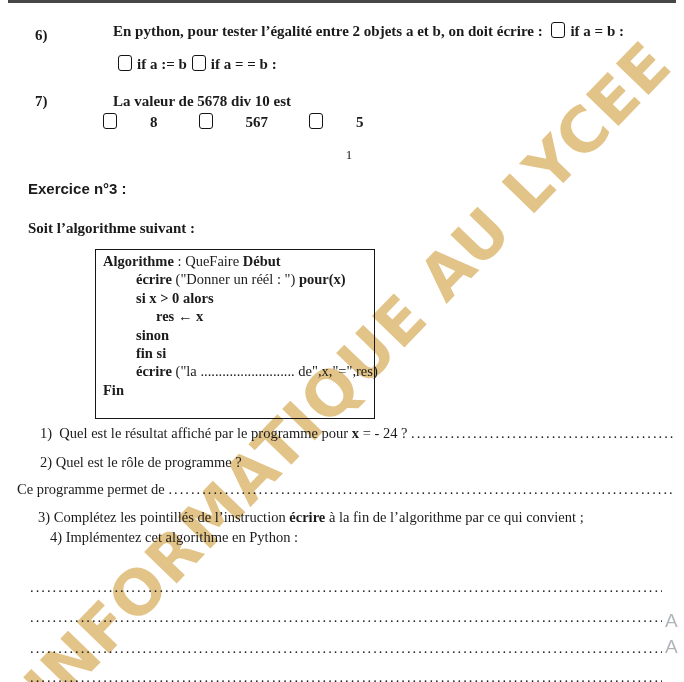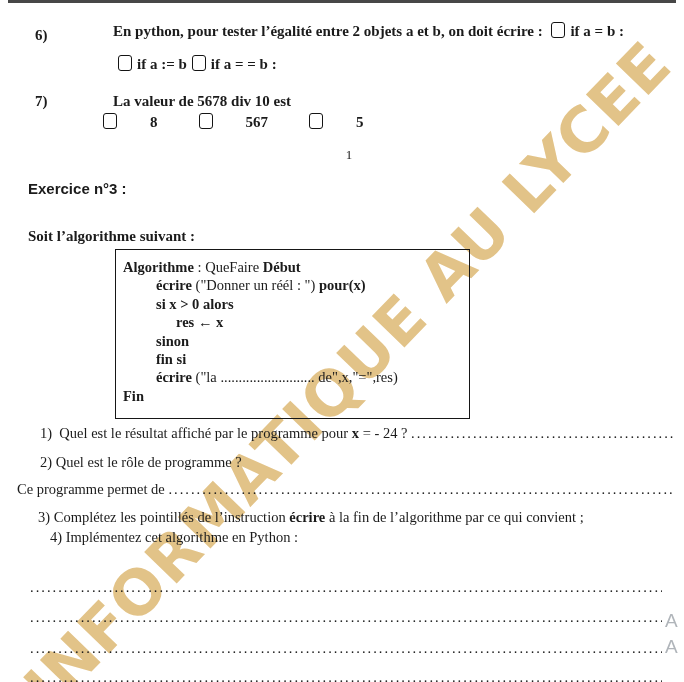--- a/index.html
+++ b/index.html
@@ -24,24 +24,23 @@
   .watermark {
     position:absolute; left:-95px; top:352px; width:860px; z-index:1;
     text-align:center; white-space:nowrap;
     font-family:"DejaVu Sans", sans-serif; font-weight:bold;
     font-size:62px; letter-spacing:1px;
     transform:rotate(-46deg);
     opacity:0.92;
   }
 
   .alg-box {
-    left:95px; top:249px; width:355px; height:170px;
-    border:1.4px solid #161616; box-sizing:border-box; padding-top:8px;
+    left:95px; top:249px; width:280px; height:170px;
+    border:1.4px solid #161616; box-sizing:border-box; padding-top:2px;
     background:transparent;
-    margin-left:20px;
   }
   .alg-line { font-size:14.5px; line-height:18.4px; white-space:pre; }
   .ind0 { padding-left:7px; }
   .ind1 { padding-left:40px; }
   .ind2 { padding-left:60px; }
 
   .flexrow { display:flex; align-items:baseline; }
   .dots { flex:1 1 auto; overflow:hidden; white-space:nowrap; letter-spacing:2px; }
 
   .answer-line {
@@ -68,21 +67,21 @@
   <div class="abs serif15" style="left:113px; top:55px;"><span class="cb"></span><span class="b">if a := b</span><span class="cb"></span><span class="b">if a = = b :</span></div>
 
   <div class="abs serif15 b" style="left:35px; top:93px;">7)</div>
   <div class="abs serif15 b" style="left:113px; top:93px;">La valeur de 5678 div 10 est</div>
   <div class="abs serif15" style="left:98px; top:113px;"><span class="cb" style="margin-left: 5px;"></span><span class="q7-opt" style="margin-left: 28px; margin-right: 14px;">8</span><span class="cb" style="margin-left: 27px;"></span><span class="q7-opt" style="margin-left: 28px; margin-right: 14px;">567</span><span class="cb" style="margin-left: 27px;"></span><span class="q7-opt" style="margin-left: 28px; margin-right: 14px;">5</span></div>
 
   <div class="abs" style="left:338px; top:147px; width:22px; text-align:center; font-size:13px;">1</div>
 
   <div class="abs sans b" style="left:28px; top:180px; font-size:15px;text-align:right;">Exercice n°3 :</div>
 
-  <div class="abs serif15 b" style="left:28px; top:220px;margin-top:8px;">Soit l’algorithme suivant :</div>
+  <div class="abs serif15 b" style="left:28px; top:220px;">Soit l’algorithme suivant :</div>
 
   <div class="abs alg-box">
     <div>
         <div class="alg-line ind0"><span class="b">Algorithme</span><span> : QueFaire </span><span class="b">Début</span></div>
         <div class="alg-line ind1"><span class="b">écrire </span><span>("Donner un réél : ") </span><span class="b">pour(x)</span></div>
         <div class="alg-line ind1"><span class="b">si x &gt; 0 alors</span></div>
         <div class="alg-line ind2"><span class="b">res ← x</span></div>
         <div class="alg-line ind1"><span class="b">sinon</span></div>
         <div class="alg-line ind1"><span class="b">fin si</span></div>
         <div class="alg-line ind1"><span class="b">écrire </span><span>("la .......................... de",x,"=",res)</span></div>

